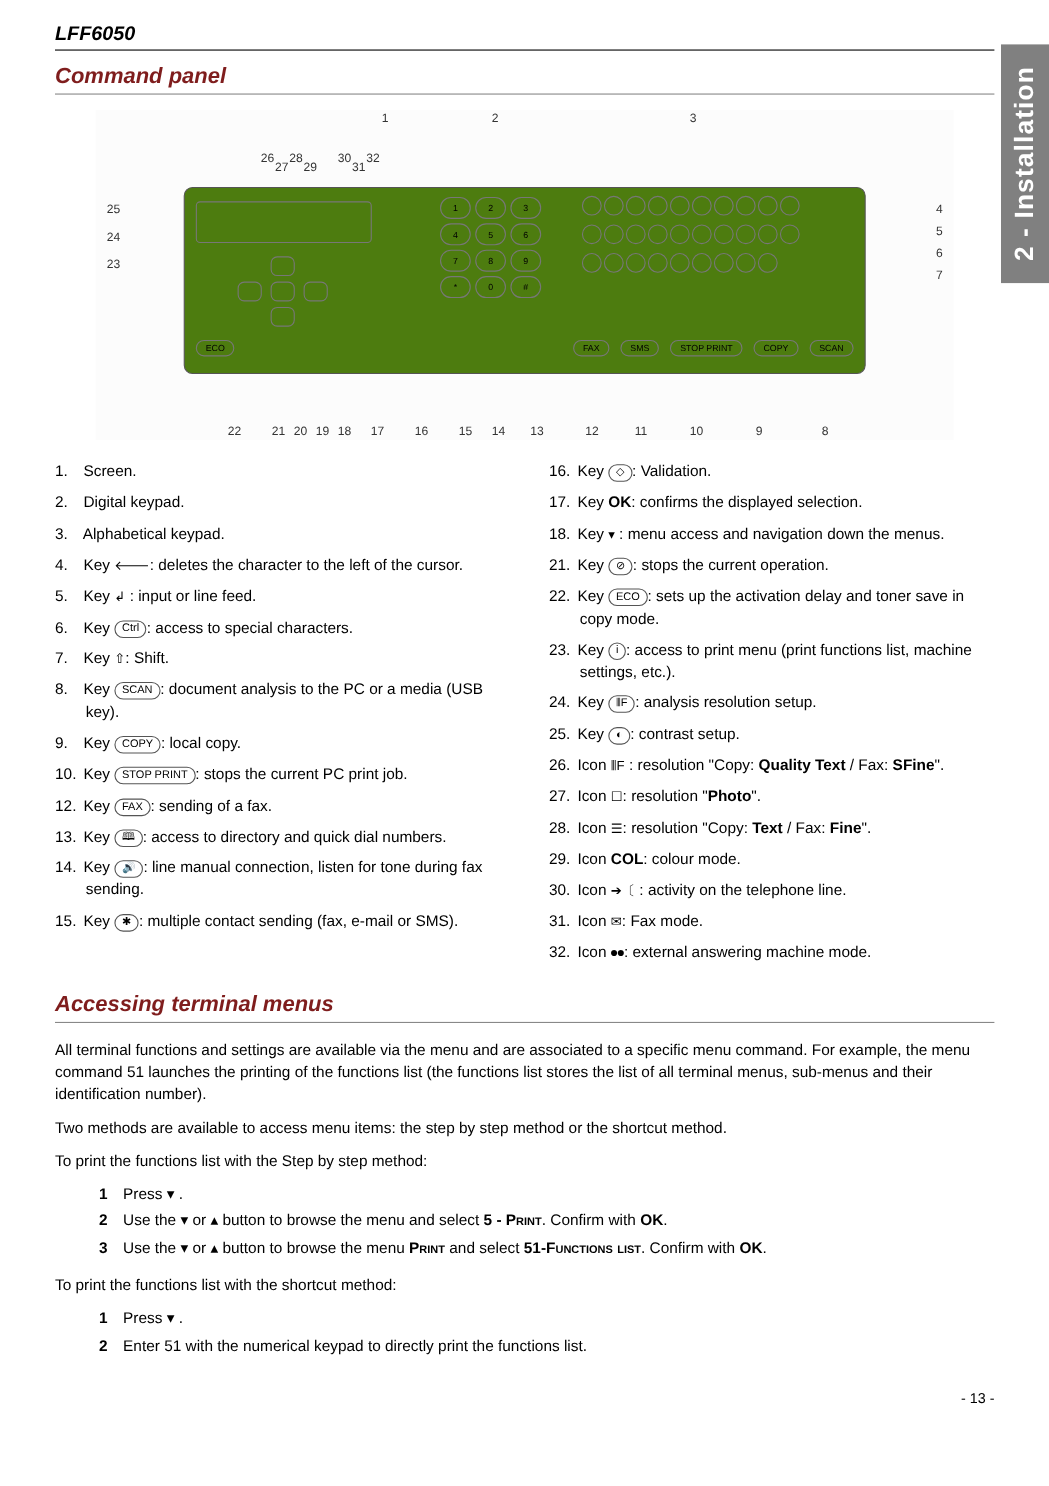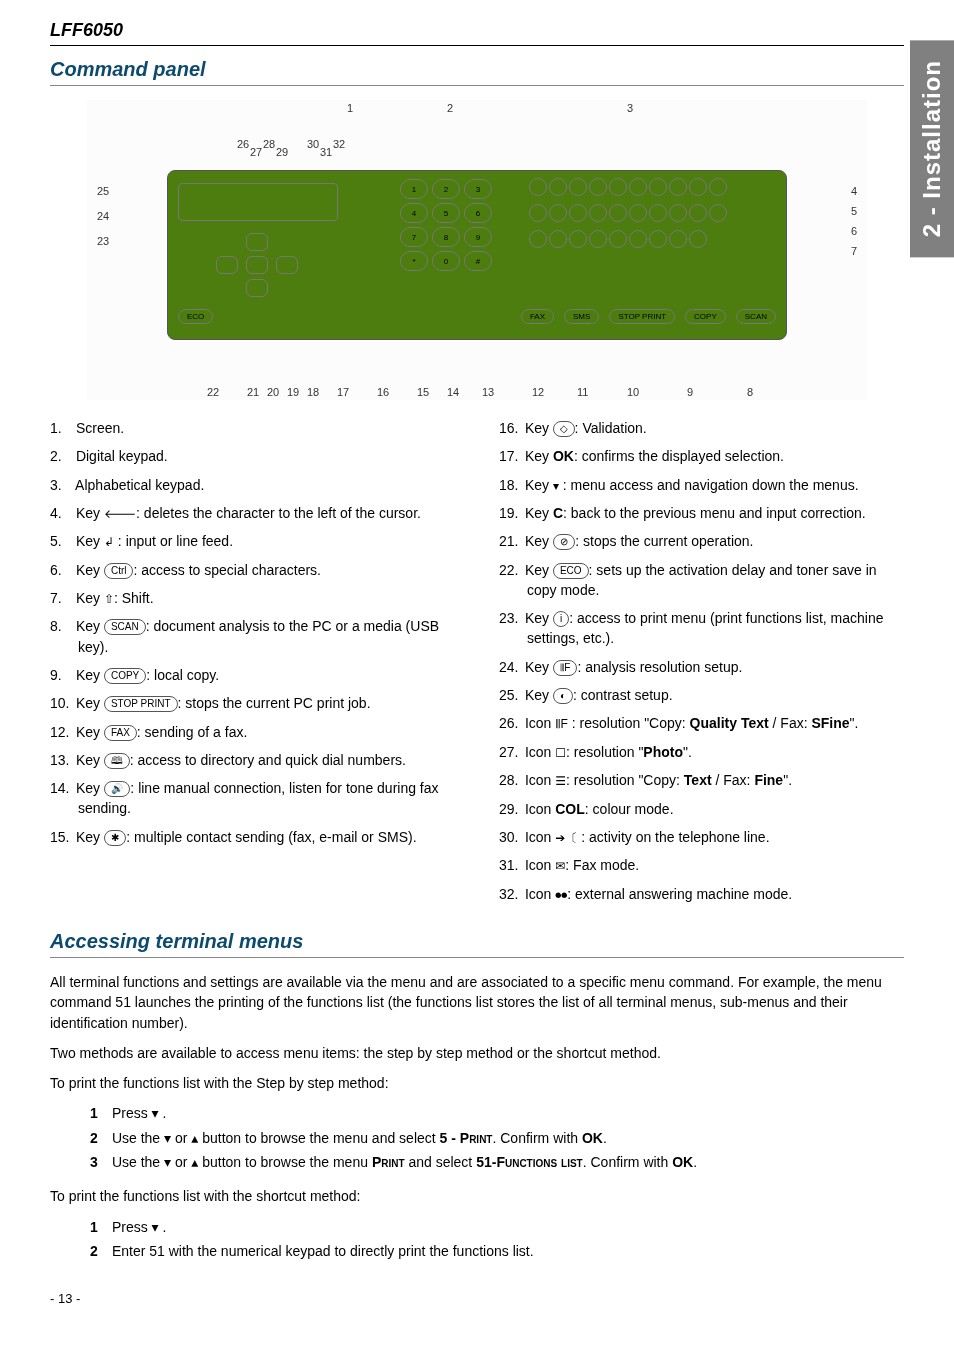--- a/index.html
+++ b/index.html
@@ -27,21 +27,21 @@
   }
   .model {
     font-style: italic;
     font-weight: bold;
     font-size: 18px;
     border-bottom: 1px solid #000;
     padding-bottom: 4px;
     margin-bottom: 12px;
   }
   h2.section {
-    color: #0c4a6e;
+    color: #7f1d1d;
     font-style: italic;
     font-weight: bold;
     font-size: 20px;
     border-bottom: 1px solid #888;
     padding-bottom: 4px;
     margin: 10px 0 14px 0;
   }
   .panel-diagram {
     width: 780px;
     height: 300px;
@@ -107,21 +107,21 @@
     padding: 0;
     list-style: none;
   }
   ol.steps li {
     margin-bottom: 4px;
     line-height: 1.45;
   }
   ol.steps li .snum { font-weight: bold; display: inline-block; min-width: 18px; }
   .smallcaps { font-variant: small-caps; font-weight: bold; }
   .footer {
-    text-align: left;
+    text-align: right;
     margin-top: 30px;
     font-size: 13px;
   }
   
   .panel-body .screen { position:absolute; left:10px; top:12px; width:160px; height:38px; border:1px solid #777; border-radius:4px; }
   .panel-body .numpad { position:absolute; left:230px; top:6px; width:110px; height:90px; }
   .panel-body .numpad .k { width:28px;height:20px;border:1px solid #777;border-radius:10px;display:inline-block;margin:2px;font-size:8px;text-align:center;line-height:20px;}
   .panel-body .alpha { position:absolute; left:360px; top:6px; right:10px; height:90px;}
   .panel-body .alpha .row{white-space:nowrap;margin-bottom:3px;}
   .panel-body .alpha .k{width:18px;height:18px;border:1px solid #777;border-radius:50%;display:inline-block;margin:1px;}
@@ -223,21 +223,20 @@
       <li><span class="num">10.</span> Key <span class="keycap">STOP PRINT</span>: stops the current PC print job.</li>
       <li><span class="num">12.</span> Key <span class="keycap">FAX</span>: sending of a fax.</li>
       <li><span class="num">13.</span> Key <span class="keycap">🕮</span>: access to directory and quick dial numbers.</li>
       <li><span class="num">14.</span> Key <span class="keycap">🔊</span>: line manual connection, listen for tone during fax sending.</li>
       <li><span class="num">15.</span> Key <span class="keycap">✱</span>: multiple contact sending (fax, e-mail or SMS).</li>
     </ol>
   <ol class="keylist" id="keys-right">
       <li><span class="num">16.</span> Key <span class="keycap">◇</span>: Validation.</li>
       <li><span class="num">17.</span> Key <b>OK</b>: confirms the displayed selection.</li>
       <li><span class="num">18.</span> Key <span class="icon">▾</span> : menu access and navigation down the menus.</li>
-      <li><span class="num">19.</span> Key <b>C</b>: back to the previous menu and input correction.</li>
       <li><span class="num">21.</span> Key <span class="keycap">⊘</span>: stops the current operation.</li>
       <li><span class="num">22.</span> Key <span class="keycap">ECO</span>: sets up the activation delay and toner save in copy mode.</li>
       <li><span class="num">23.</span> Key <span class="keycap">i</span>: access to print menu (print functions list, machine settings, etc.).</li>
       <li><span class="num">24.</span> Key <span class="keycap">⦀F</span>: analysis resolution setup.</li>
       <li><span class="num">25.</span> Key <span class="keycap">◐</span>: contrast setup.</li>
       <li><span class="num">26.</span> Icon <span class="icon">⦀F</span> : resolution "Copy: <b>Quality Text</b> / Fax: <b>SFine</b>".</li>
       <li><span class="num">27.</span> Icon <span class="icon">☐</span>: resolution "<b>Photo</b>".</li>
       <li><span class="num">28.</span> Icon <span class="icon">☰</span>: resolution "Copy: <b>Text</b> / Fax: <b>Fine</b>".</li>
       <li><span class="num">29.</span> Icon <b>COL</b>: colour mode.</li>
       <li><span class="num">30.</span> Icon <span class="icon">➔〔</span> : activity on the telephone line.</li>

